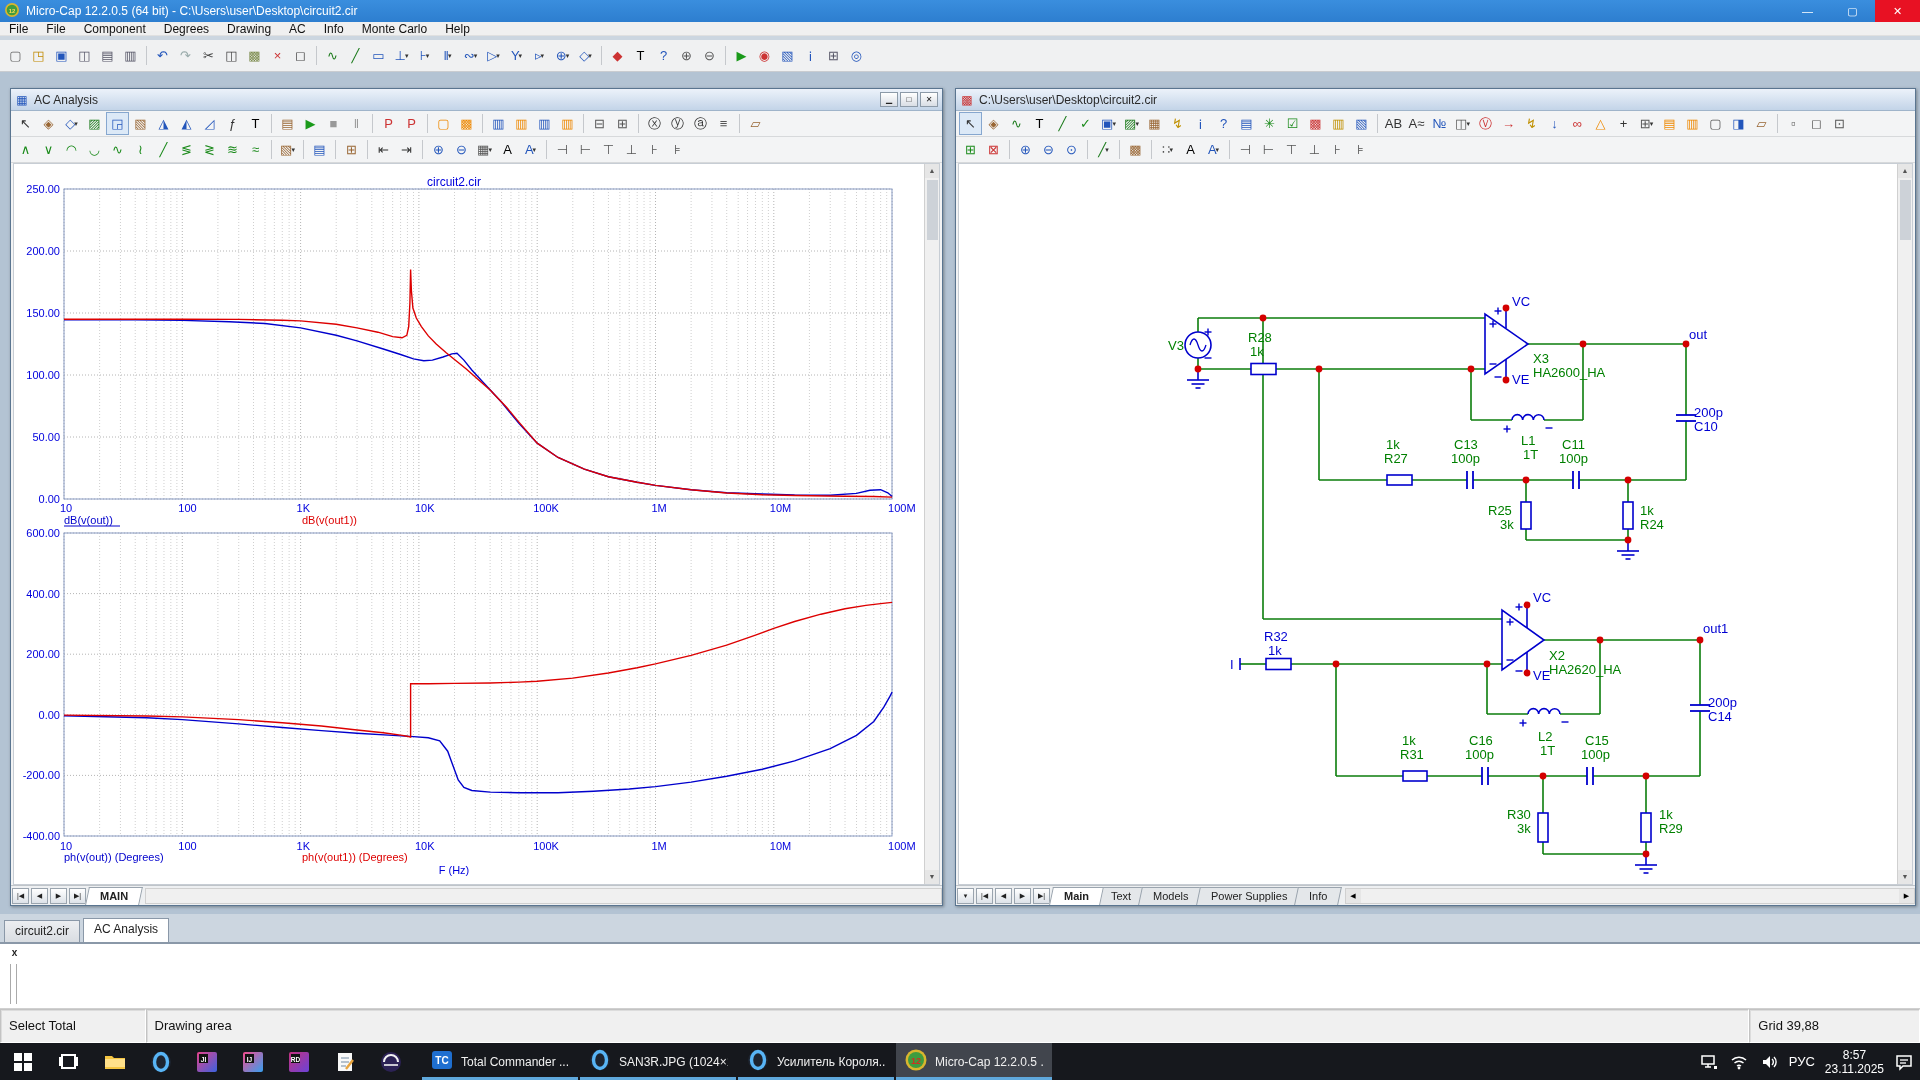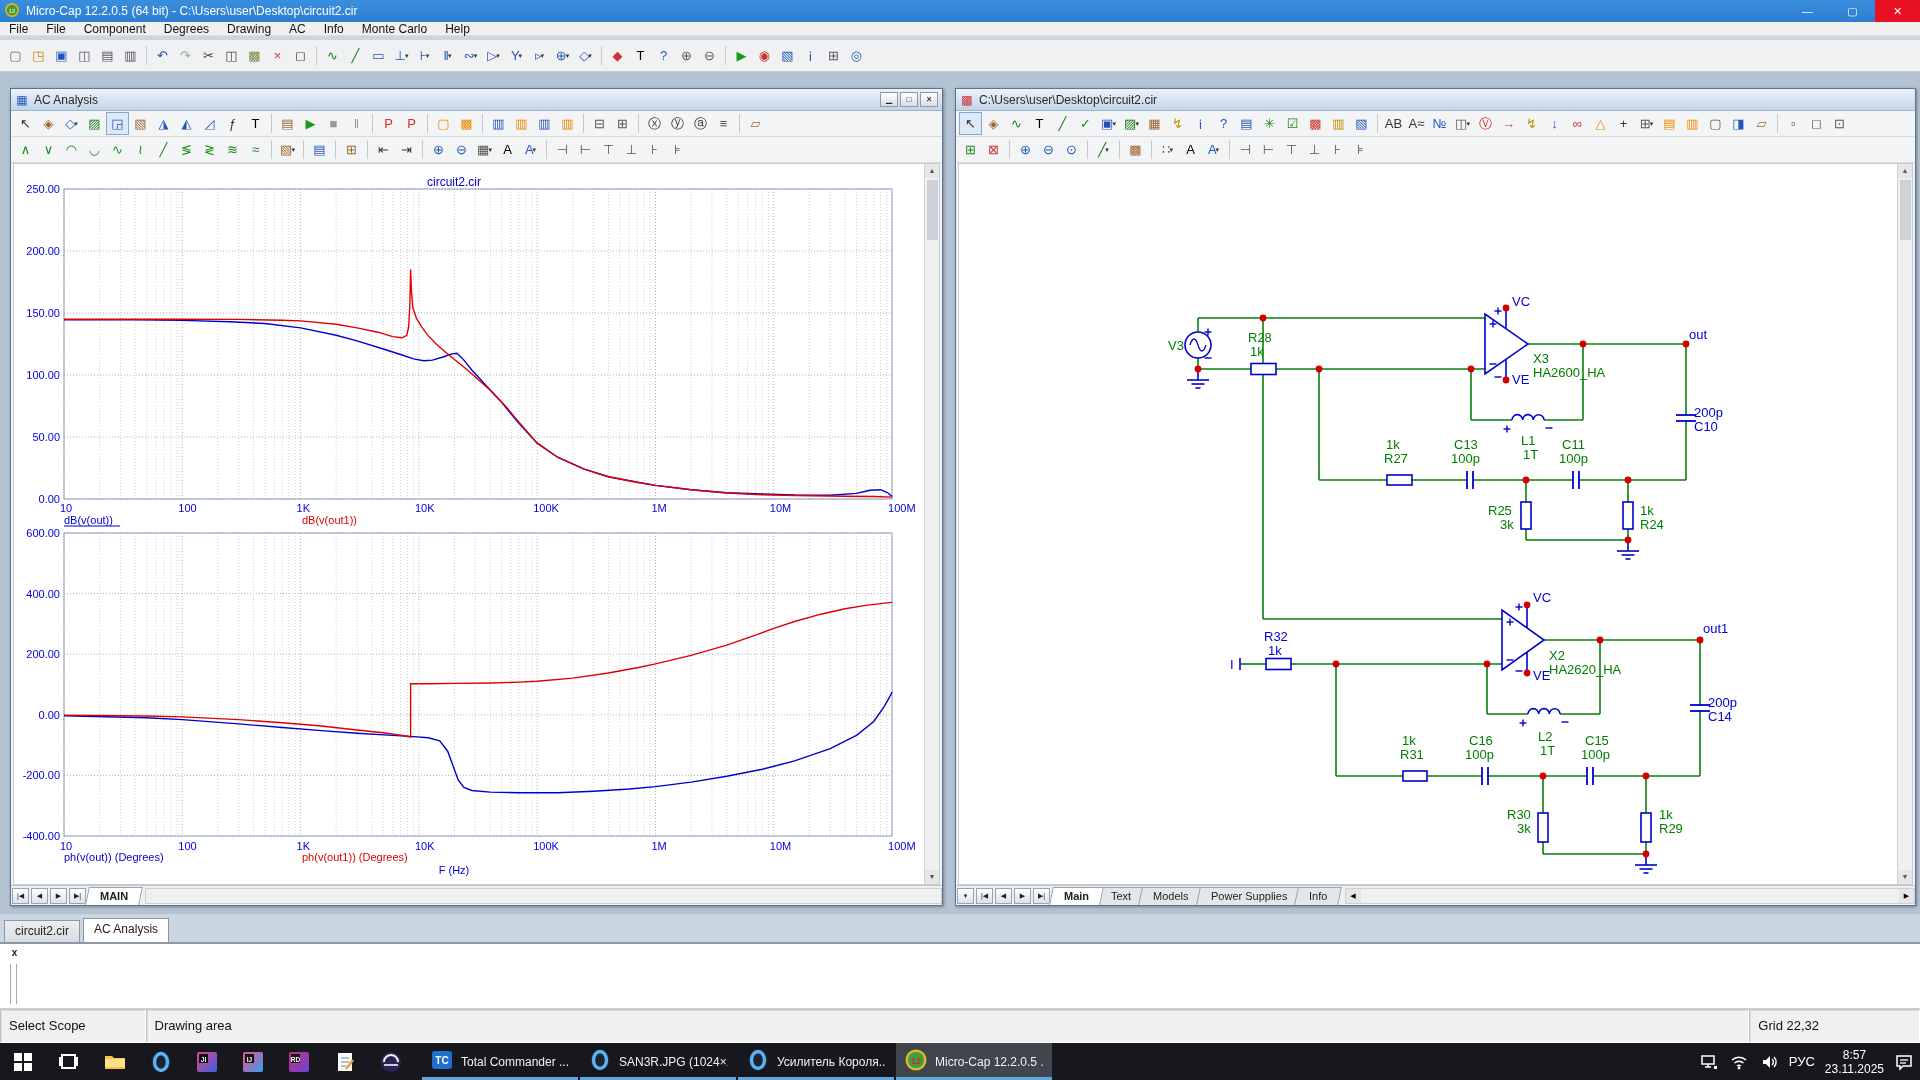--- a/index.html
+++ b/index.html
@@ -1108,23 +1108,23 @@
       <div class="doctab">circuit2.cir</div>
       <div class="doctab active">AC Analysis</div>
     </div>
 
   <div id="bottompanel">
     <div id="bp-close">x</div>
     <div id="bp-scroll"></div>
   </div>
 
   <div id="statusbar">
-    <div class="status-cell" id="status-mode">Select Scope</div>
+    <div class="status-cell" id="status-mode">Select Total</div>
     <div class="status-cell" id="status-hint">Drawing area</div>
-    <div class="status-cell" id="status-grid">Grid 22,32</div>
+    <div class="status-cell" id="status-grid">Grid 39,88</div>
   </div>
 
   <div id="taskbar">
     <div id="tb-left" style="display:flex;align-items:center;">
         <div class="tb-item">
           <svg width="24" height="24" viewBox="0 0 24 24">
             <g fill="#fff">
               <rect x="3" y="3" width="8" height="8"></rect>
               <rect x="13" y="3" width="8" height="8"></rect>
               <rect x="3" y="13" width="8" height="8"></rect>

